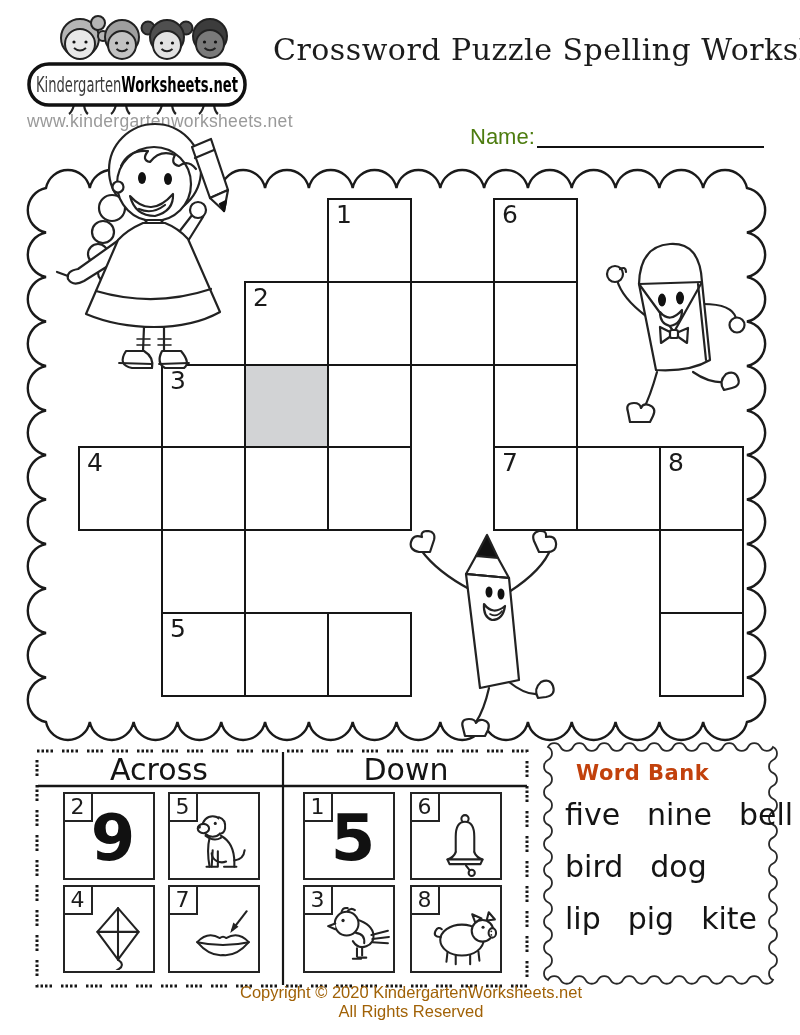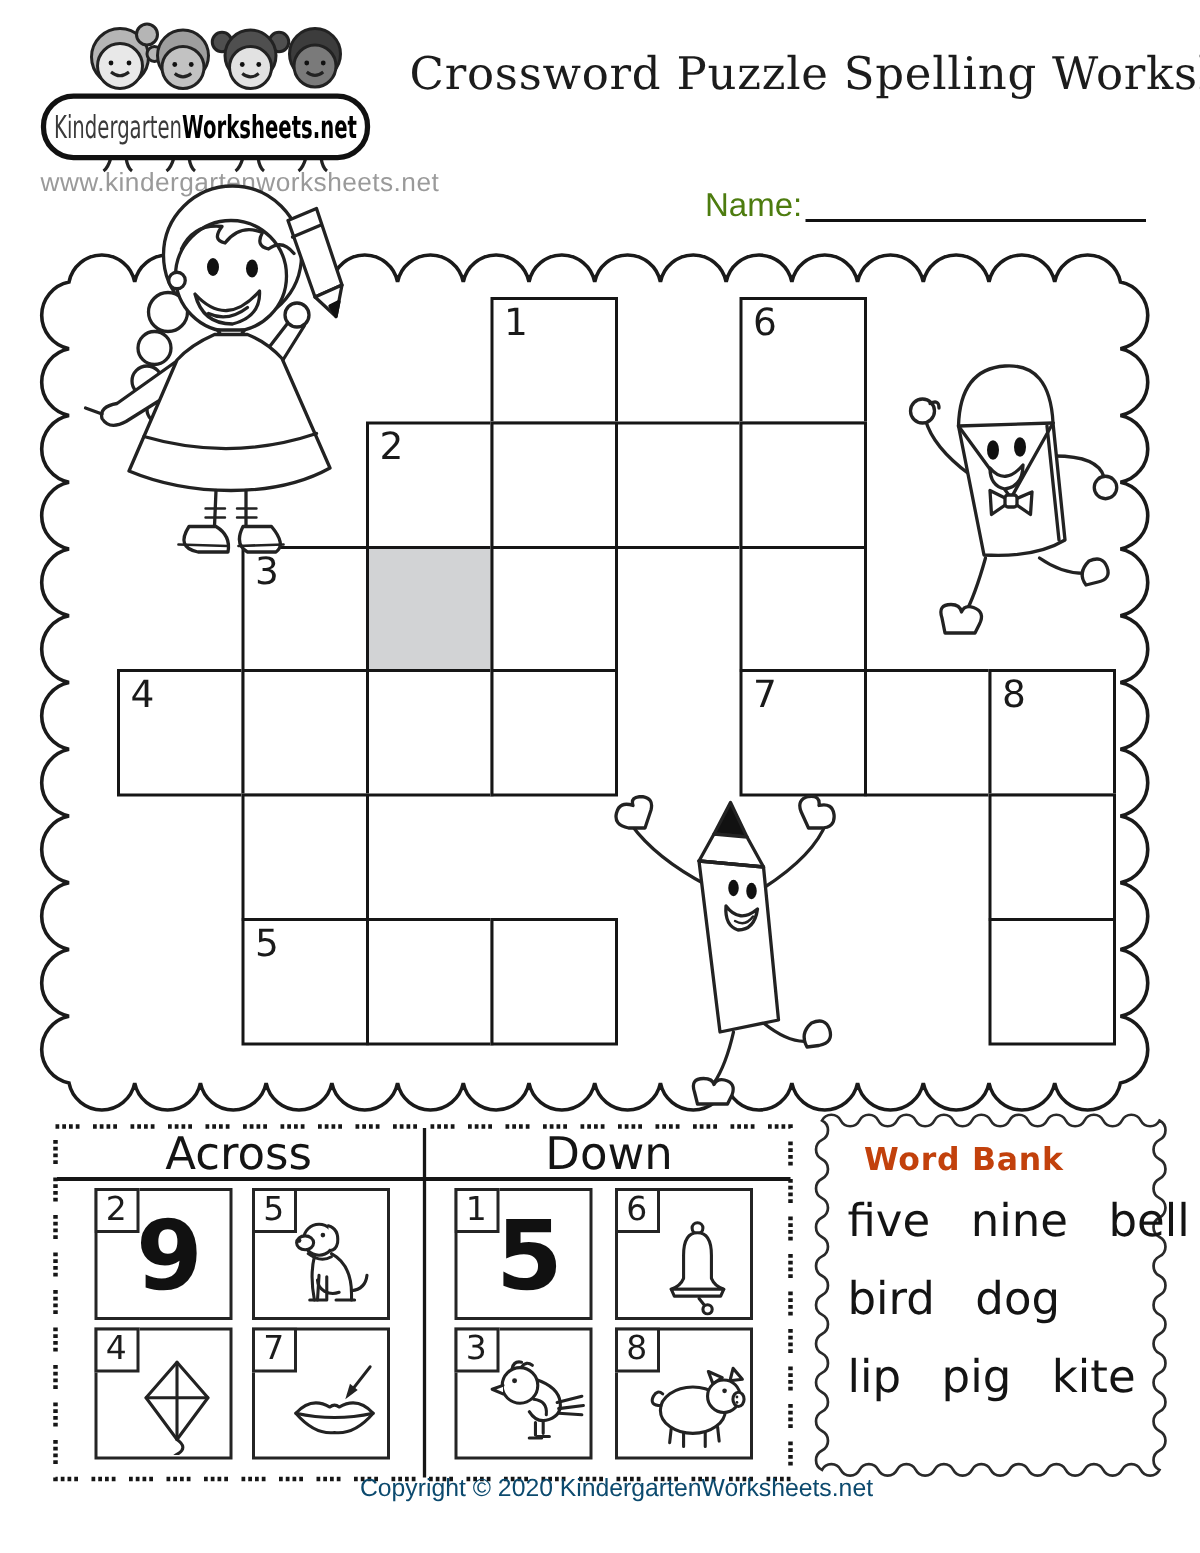--- a/index.html
+++ b/index.html
@@ -15,21 +15,21 @@
   .cluebox{position:absolute;box-sizing:border-box;width:92px;height:88px;border:2.5px solid #242424;background:#fff}
   .cluenum{position:absolute;top:-2.5px;left:-2.5px;width:30px;height:30px;box-sizing:border-box;
            border:2.5px solid #242424;background:#fff;display:flex;align-items:center;justify-content:center;
            font-size:22px;line-height:1}
   .clueicon{position:absolute;left:20px;top:17px;width:66px;height:66px}
   .clueglyph{position:absolute;left:8px;right:0;top:4px;bottom:0;display:flex;align-items:center;justify-content:center;
              font-size:64px;font-weight:bold;color:#111}
   .clue-head{position:absolute;font-size:30px;text-align:center;color:#141414}
   .wb-title{font-size:21px;font-weight:bold;color:#c2410c;letter-spacing:.5px}
   .wb-row{display:flex;gap:27px;font-size:30px;height:52px;align-items:flex-start;color:#141414}
-  .footer{font-family:"Liberation Sans",sans-serif;font-size:16.5px;color:#0c4a6e;text-align:center;line-height:19px}
+  .footer{font-family:"Liberation Sans",sans-serif;font-size:16.5px;color:#a16207;text-align:center;line-height:19px}
   svg text{font-family:"DejaVu Sans",sans-serif}
 </style>
 </head>
 <body>
 
 <div class="page">
 
   <svg class="abs" style="left:24px;top:10px" width="228" height="112" viewBox="0 0 228 112">
     <g stroke="#222" stroke-width="2">
 
@@ -334,15 +334,16 @@
       </div>
       <div class="wb-row">
         <span>lip</span>
         <span>pig</span>
         <span>kite</span>
       </div>
     </div>
 
   <div class="abs footer" style="left:201px;top:983px;width:420px">
     <div>Copyright © 2020 KindergartenWorksheets.net</div>
+    <div>All Rights Reserved</div>
   </div>
 
 </div>
 
 </body></html>

